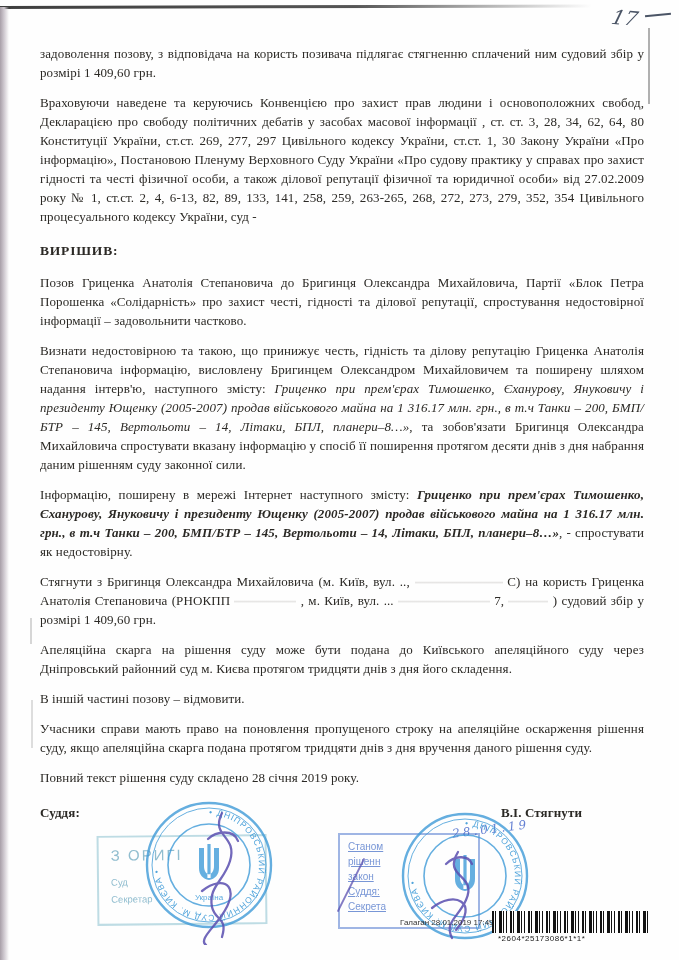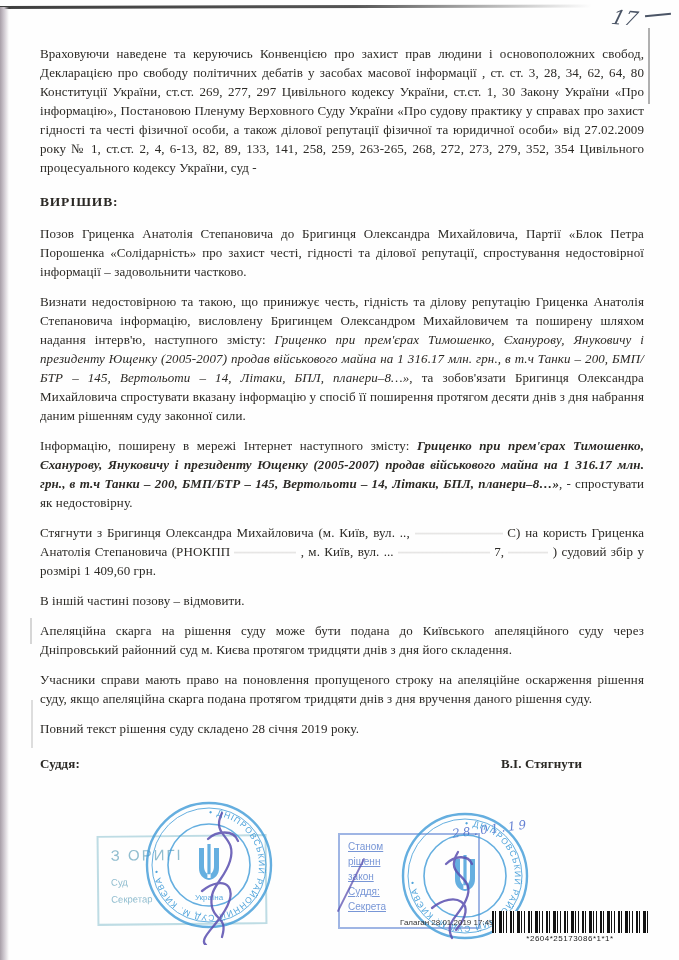--- a/index.html
+++ b/index.html
@@ -55,49 +55,50 @@
         transform:rotate(-7deg);}
 
   .court-caption{position:absolute;left:432px;top:892px;width:160px;text-align:center;z-index:2;
         font-family:"Liberation Sans",sans-serif;font-size:8.5px;line-height:10px;color:#464646;}
   .print-label{position:absolute;left:400px;top:918px;z-index:6;
         font-family:"Liberation Sans",sans-serif;font-size:8px;color:#333;}
   .barcode{position:absolute;left:492px;top:911px;width:156px;height:22px;z-index:6;
         background:repeating-linear-gradient(90deg,#131313 0 2px,#fff 2px 3px,#131313 3px 4px,
         #fff 4px 7px,#131313 7px 10px,#fff 10px 11px,#131313 11px 12px,#fff 12px 14px,
         #131313 14px 15px,#fff 15px 18px);}
-  .barcode-text{position:absolute;left:498px;top:934px;width:144px;text-align:center;z-index:6;
+  .barcode-text{position:absolute;left:498px;top:934px;width:144px;z-index:6;
         font-family:"Liberation Sans",sans-serif;font-size:8px;letter-spacing:.5px;color:#222;}
 </style>
 </head>
 <body>
 
 <div class="page">
 
   <div class="top-edge"></div>
   <div class="left-edge"></div>
   <div class="right-line"></div>
   <div class="margin-mark1"></div>
   <div class="margin-mark2"></div>
 
   <div class="pg-num">17</div>
   <div class="pg-dash"></div>
 
   <div class="textcol">
     <div id="intro">
+        <p><span>задоволення позову, з відповідача на користь позивача підлягає стягненню сплачений ним судовий збір у розмірі 1 409,60 грн.</span></p>
         <p><span>Враховуючи наведене та керуючись Конвенцією про захист прав людини і основоположних свобод, Декларацією про свободу політичних дебатів у засобах масової інформації , ст. ст. 3, 28, 34, 62, 64, 80 Конституції України, ст.ст. 269, 277, 297 Цивільного кодексу України, ст.ст. 1, 30 Закону України «Про інформацію», Постановою Пленуму Верховного Суду України «Про судову практику у справах про захист гідності та честі фізичної особи, а також ділової репутації фізичної та юридичної особи» від 27.02.2009 року № 1, ст.ст. 2, 4, 6-13, 82, 89, 133, 141, 258, 259, 263-265, 268, 272, 273, 279, 352, 354 Цивільного процесуального кодексу України,  суд -</span></p>
       </div>
     <div class="heading">ВИРІШИВ:</div>
     <div id="bodyp">
         <p><span>Позов Гриценка Анатолія Степановича до Бригинця Олександра Михайловича, Партії «Блок Петра Порошенка «Солідарність» про  захист честі, гідності та ділової репутації, спростування недостовірної інформації – задовольнити частково.</span></p>
         <p><span>Визнати недостовірною та такою, що принижує честь, гідність та ділову репутацію Гриценка Анатолія Степановича інформацію, висловлену Бригинцем Олександром Михайловичем та поширену шляхом надання інтерв'ю, наступного змісту: </span><span class="it">Гриценко при прем'єрах Тимошенко, Єханурову, Януковичу і президенту Ющенку (2005-2007) продав військового майна на 1 316.17 млн. грн., в т.ч Танки – 200, БМП/БТР – 145, Вертольоти – 14, Літаки, БПЛ, планери–8…»</span><span>, та зобов'язати Бригинця  Олександра Михайловича спростувати вказану інформацію у спосіб її поширення протягом десяти днів з дня набрання даним рішенням суду законної сили.</span></p>
         <p><span>Інформацію, поширену в мережі Інтернет наступного змісту: </span><span class="it bd">Гриценко при прем'єрах Тимошенко, Єханурову, Януковичу і президенту Ющенку (2005-2007) продав військового майна на 1 316.17 млн. грн., в т.ч Танки – 200, БМП/БТР – 145, Вертольоти – 14, Літаки, БПЛ, планери–8…»</span><span>, - спростувати як недостовірну.</span></p>
         <p><span>Стягнути з Бригинця Олександра Михайловича (м. Київ, вул. .., </span><span class="redacted" style="width: 88px;"></span><span> С) на користь Гриценка Анатолія Степановича (РНОКПП </span><span class="redacted" style="width: 62px;"></span><span> , м. Київ, вул. ... </span><span class="redacted" style="width: 92px;"></span><span> 7, </span><span class="redacted" style="width: 40px;"></span><span> ) судовий збір у розмірі 1 409,60 грн.</span></p>
+        <p><span>Апеляційна скарга на рішення суду може бути подана до Київського апеляційного суду через Дніпровський районний суд м. Києва протягом тридцяти днів з дня  його складення.</span></p>
         <p><span>В іншій частині позову – відмовити.</span></p>
-        <p><span>Апеляційна скарга на рішення суду може бути подана до Київського апеляційного суду через Дніпровський районний суд м. Києва протягом тридцяти днів з дня  його складення.</span></p>
         <p><span>Учасники справи мають право на поновлення пропущеного строку на апеляційне оскарження рішення суду, якщо апеляційна скарга подана протягом тридцяти днів з дня вручення даного рішення суду.</span></p>
         <p><span>Повний текст рішення суду складено 28 січня 2019 року.</span></p>
       </div>
     <div class="sigrow">
       <span>Суддя:</span>
       <span>В.І. Стягнути</span>
     </div>
   </div>
 
   <div class="rect-stamp" id="lrect">

